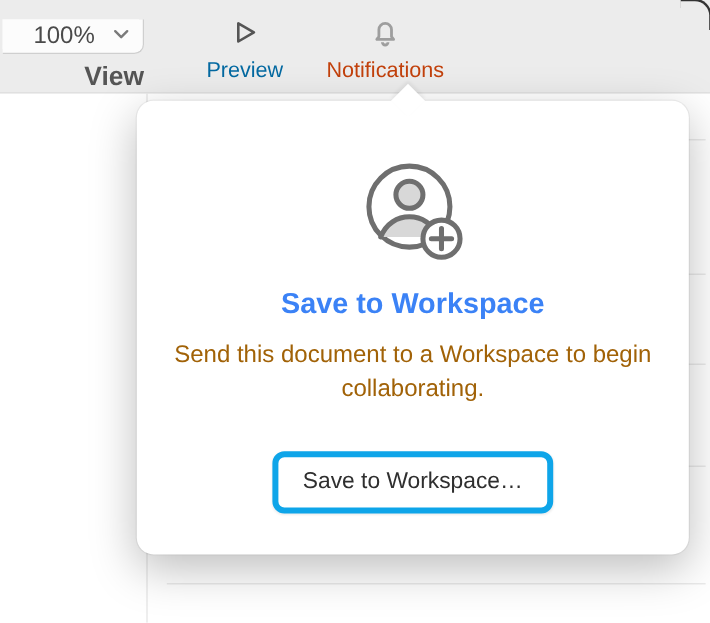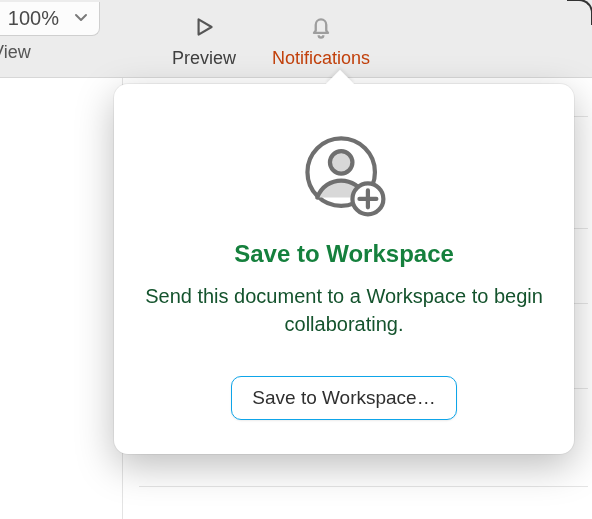--- a/index.html
+++ b/index.html
@@ -17,23 +17,23 @@
     height: 78px;
     background: #ececec;
     border-bottom: 1px solid #d7d7d7;
     display: flex;
     align-items: stretch;
     position: relative;
   }
   .tb-left {
     display: flex;
     flex-direction: column;
-    align-items: flex-start;
+    align-items: flex-end;
     width: 120px;
-    padding-top: 8px;
+    padding-top: 22px;
   }
   .zoom-box {
     width: 118px;
     height: 34px;
     background: #fcfcfc;
     border: 1px solid #cfcfcf;
     border-top: none;
     border-left: none;
     border-radius: 0 0 8px 0;
     display: flex;
@@ -42,36 +42,37 @@
     padding: 0 10px 0 0;
     font-size: 20px;
     color: #4a4a4a;
     gap: 10px;
     margin-left: -18px;
     margin-top: -6px;
   }
   .zoom-box .pct { flex: 1; text-align: right; padding-right: 4px; }
   .chev { color: #7a7a7a; }
   .tb-left-label {
-    font-size: 18px;
+    font-size: 22px;
     color: #555;
     margin-top: 6px;
     margin-left: -8px;
+    font-weight: bold;
   }
   .tb-group {
     display: flex;
     flex-direction: column;
     align-items: center;
     justify-content: flex-end;
     padding: 6px 18px 8px;
     gap: 6px;
   }
   .tb-label {
     font-size: 18px;
-    color: #404040;
+    color: #0369a1;
   }
   .tb-label.dim { color: #c2410c; }
   .tb-icon {
     height: 30px;
     display: flex;
     align-items: center;
     justify-content: center;
   }
   
   .content {
@@ -113,33 +114,33 @@
     width: 20px;
     height: 20px;
     background: #ffffff;
     transform: rotate(45deg);
     box-shadow: -2px -2px 3px rgba(0,0,0,0.06);
   }
   .pop-icon { margin: 6px auto 20px; width: 90px; height: 90px; }
   .pop-title {
     font-size: 24px;
     font-weight: 700;
-    color: #15803d;
+    color: #3b82f6;
     margin: 12px 0 14px;
   }
   .pop-desc {
     font-size: 20px;
-    color: #14532d;
+    color: #a16207;
     line-height: 1.4;
     margin: 0 0 38px;
   }
   .pop-btn {
     display: inline-block;
     background: #ffffff;
-    border: 1px solid #0ea5e9;
+    border: 5px solid #0ea5e9;
     border-radius: 10px;
     padding: 10px 20px;
     font-size: 19px;
     color: #2f2f2f;
     box-shadow: 0 1px 2px rgba(0,0,0,0.08);
     cursor: pointer;
   }
   
   .corner {
     position: absolute;

